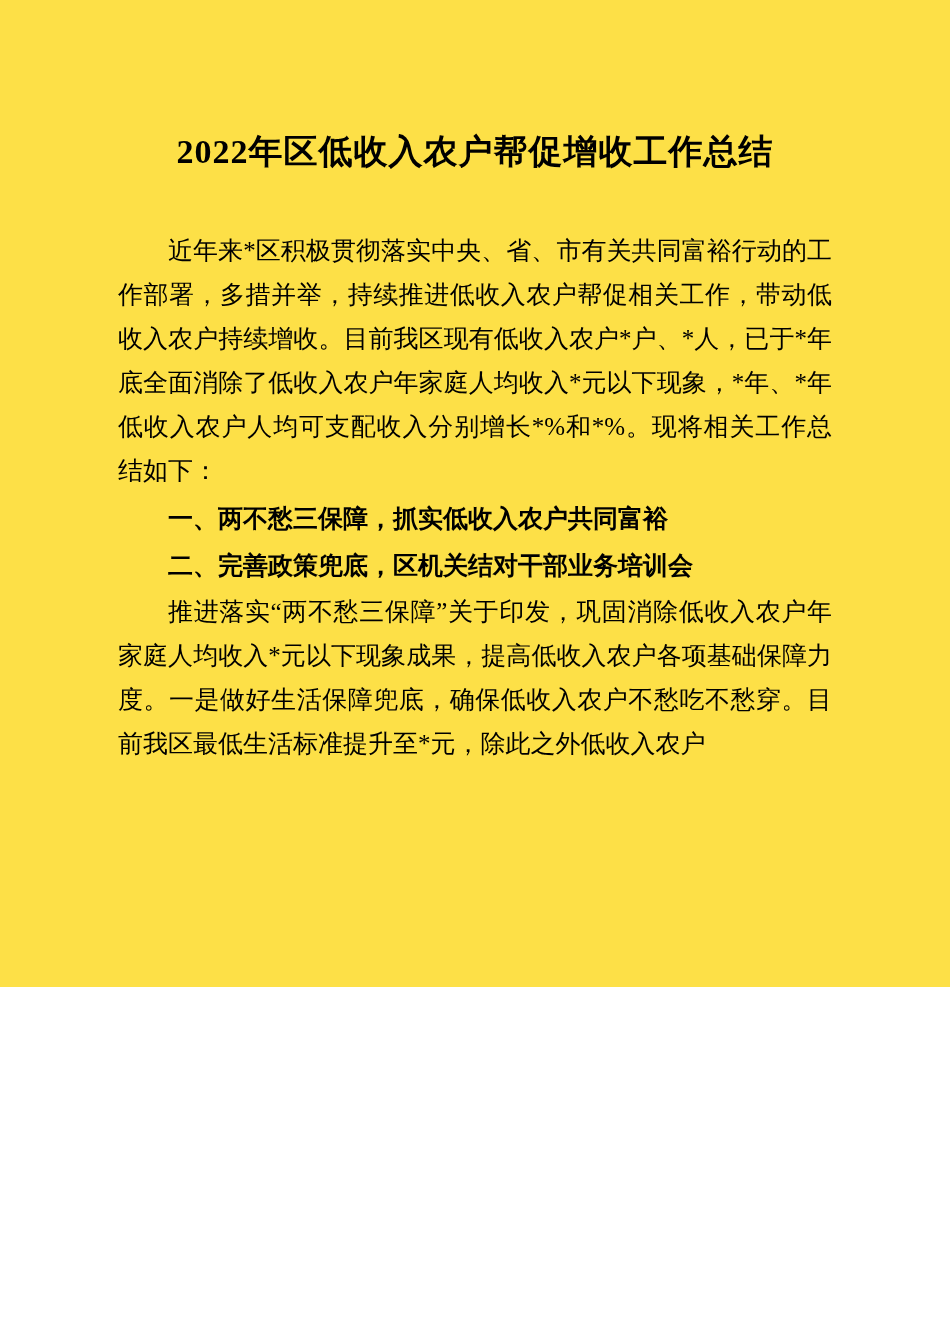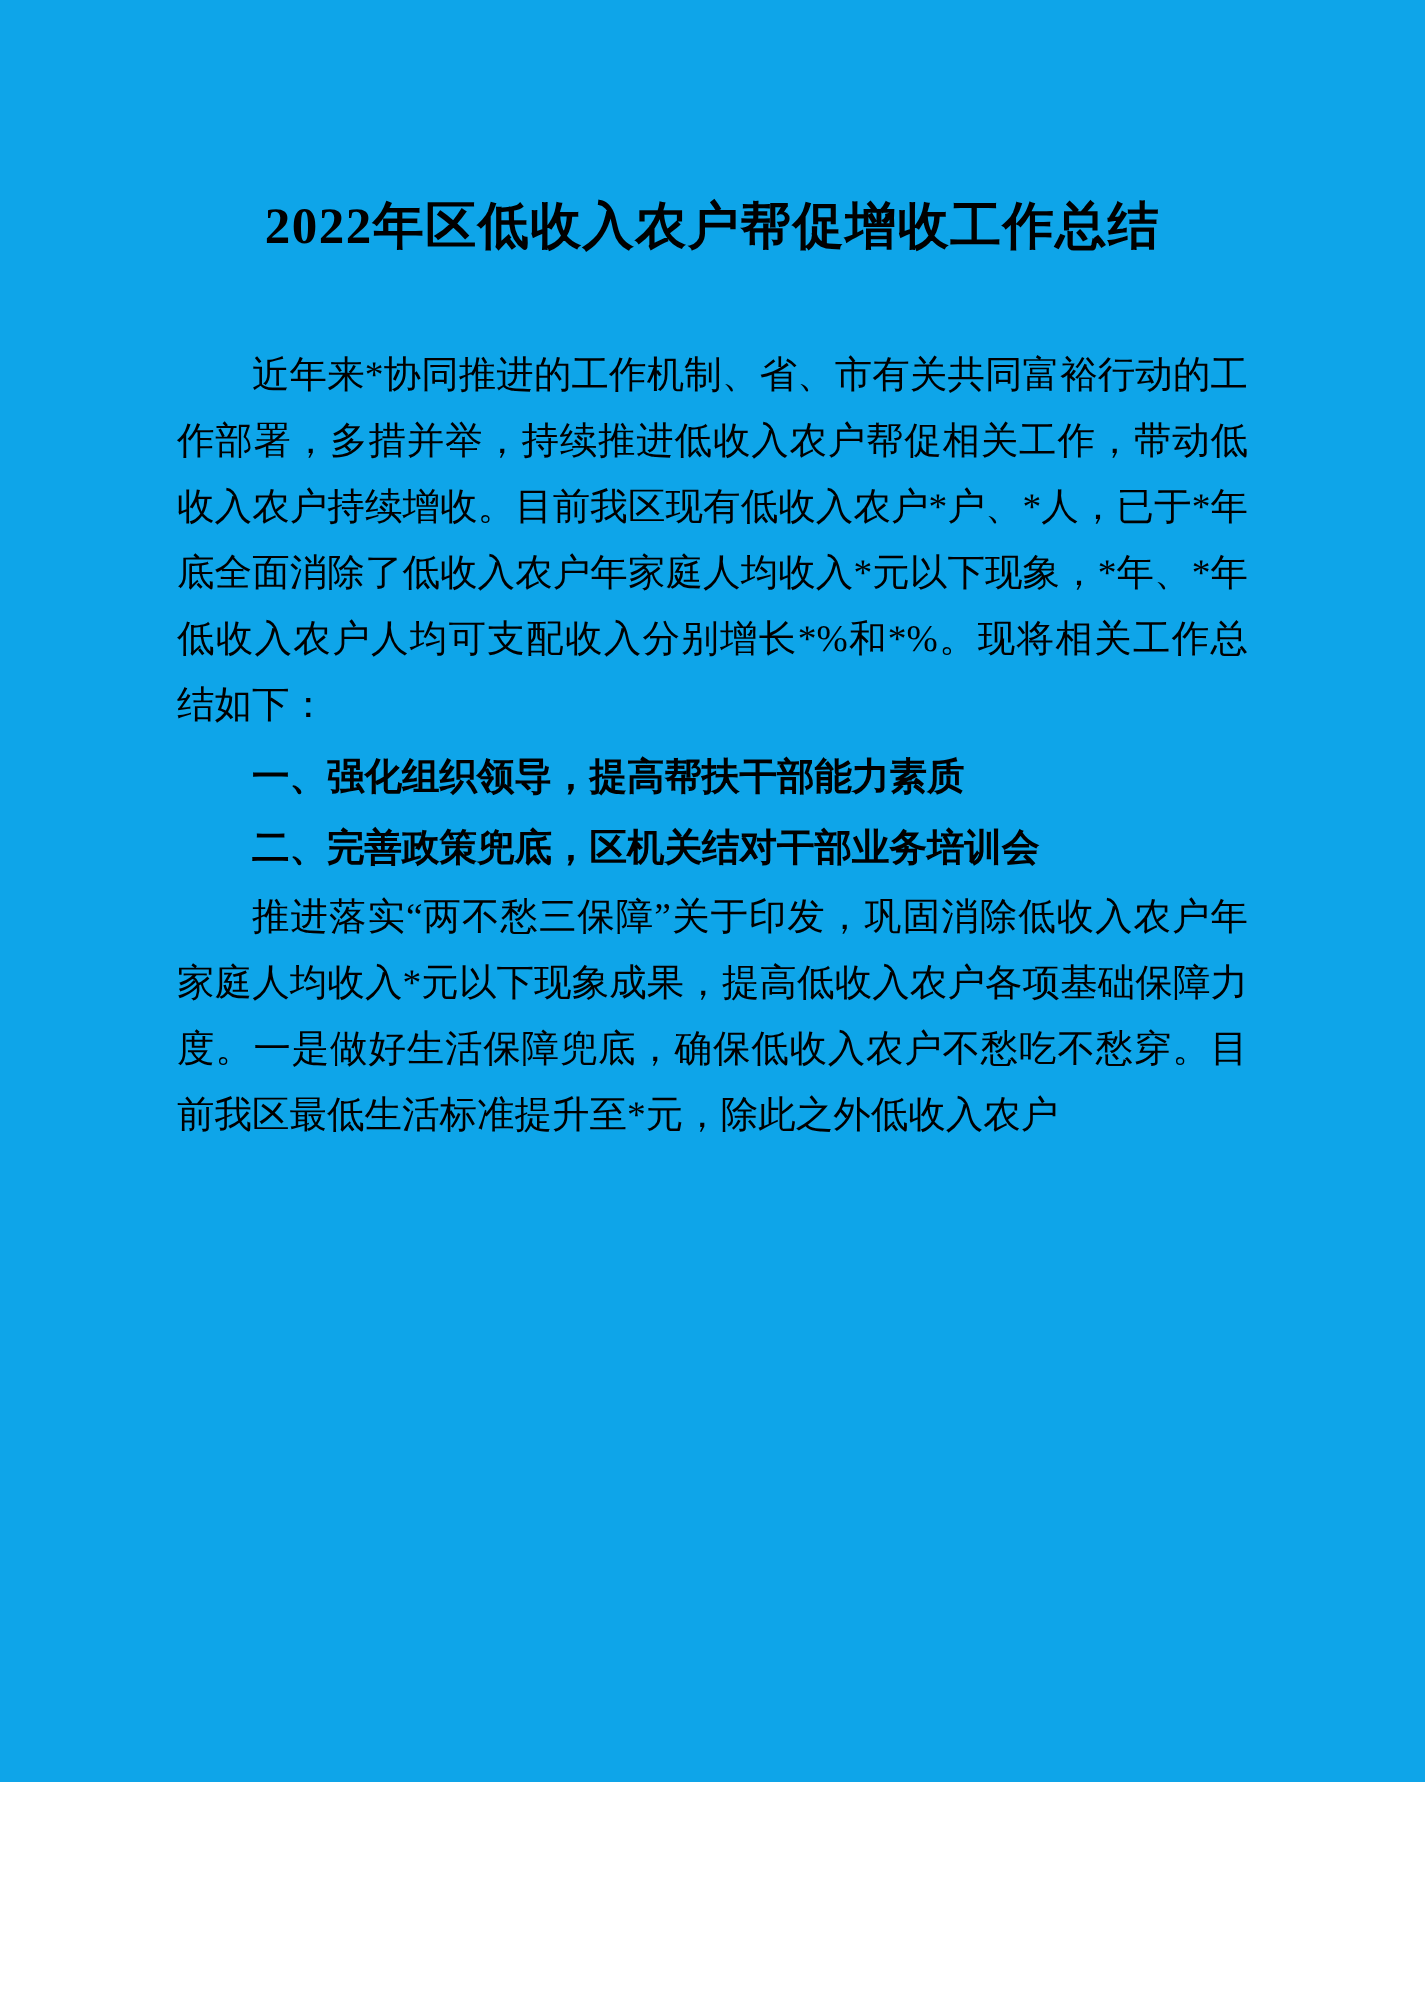--- a/index.html
+++ b/index.html
@@ -8,23 +8,23 @@
     background: #ffffff;
   }
   body {
     width: 950px;
     height: 1344px;
     overflow: hidden;
   }
   .page {
     box-sizing: border-box;
     width: 950px;
-    height: 1188px;
+    height: 987px;
     padding: 132px 118px 0 118px;
-    background: #0ea5e9;
+    background: #fde047;
     color: #000000;
   }
   .doc-title {
     font-family: "Liberation Serif", "DejaVu Serif", serif;
     font-size: 34px;
     font-weight: bold;
     text-align: center;
     letter-spacing: 1px;
     margin: 0 0 56px 0;
     line-height: 1.2;
@@ -46,22 +46,22 @@
     margin: 3px 0 3px 0;
   }
 </style>
 </head>
 <body>
 
 <div class="page">
   <h1 class="doc-title">2022年区低收入农户帮促增收工作总结</h1>
 
   <div class="doc-body">
-    <p class="doc-paragraph">近年来*协同推进的工作机制、省、市有关共同富裕行动的工作部署，多措并举，持续推进低收入农户帮促相关工作，带动低收入农户持续增收。目前我区现有低收入农户*户、*人，已于*年底全面消除了低收入农户年家庭人均收入*元以下现象，*年、*年低收入农户人均可支配收入分别增长*%和*%。现将相关工作总结如下：</p>
+    <p class="doc-paragraph">近年来*区积极贯彻落实中央、省、市有关共同富裕行动的工作部署，多措并举，持续推进低收入农户帮促相关工作，带动低收入农户持续增收。目前我区现有低收入农户*户、*人，已于*年底全面消除了低收入农户年家庭人均收入*元以下现象，*年、*年低收入农户人均可支配收入分别增长*%和*%。现将相关工作总结如下：</p>
 
-    <p class="doc-heading">一、强化组织领导，提高帮扶干部能力素质</p>
+    <p class="doc-heading">一、两不愁三保障，抓实低收入农户共同富裕</p>
 
 
     <p class="doc-heading">二、完善政策兜底，区机关结对干部业务培训会</p>
 
     <p class="doc-paragraph">推进落实“两不愁三保障”关于印发，巩固消除低收入农户年家庭人均收入*元以下现象成果，提高低收入农户各项基础保障力度。一是做好生活保障兜底，确保低收入农户不愁吃不愁穿。目前我区最低生活标准提升至*元，除此之外低收入农户</p>
   </div>
 </div>
 
 </body></html>

